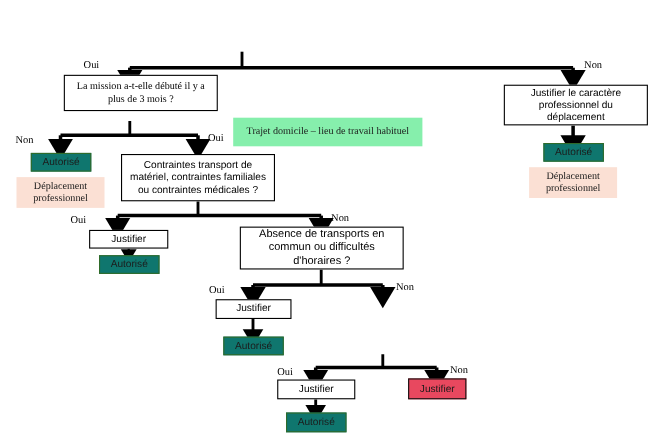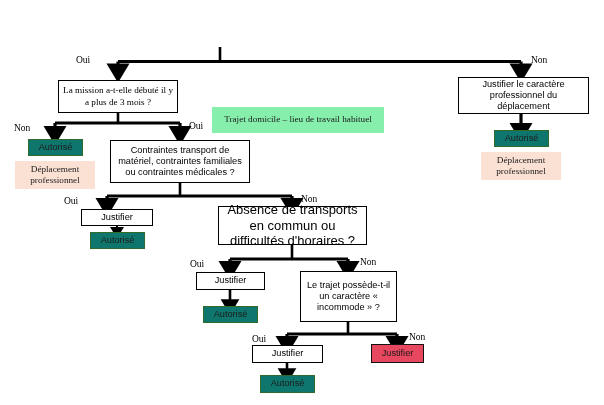--- a/index.html
+++ b/index.html
@@ -105,21 +105,21 @@
       <path d="M397,334 L397,343" marker-end="url(#ah)"></path>
 
       <path d="M287,363 L287,374" stroke-width="2.6" marker-end="url(#ah)"></path>
     </g>
   </svg>
 
 
   <div class="elabel" style="left:76px;top:55px;">Oui</div>
   <div class="elabel" style="left:531px;top:55px;">Non</div>
 
-  <div class="node qbox serif" style="left:58px;top:80px;width:120px;height:33px;font-size:9.2px;padding:0 4px;">La mission a-t-elle débuté il y a plus de 3 mois ?</div>
+  <div class="node qbox serif" style="left:58px;top:68px;width:140px;height:33px;font-size:9.2px;padding:0 4px;">La mission a-t-elle débuté il y a plus de 3 mois ?</div>
 
   <div class="elabel" style="left:14px;top:123px;">Non</div>
   <div class="elabel" style="left:189px;top:121px;">Oui</div>
 
   <div class="node greenbox sans" style="left:28px;top:139px;width:55px;height:17px;font-size:9.2px;">Autorisé</div>
 
   <div class="node pinkbox serif" style="left:15px;top:161px;width:80px;height:28px;font-size:9.2px;">Déplacement professionnel</div>
 
   <div class="node bluebox serif" style="left:212px;top:107px;width:172px;height:26px;font-size:9.2px;">Trajet domicile – lieu de travail habituel</div>
 
@@ -131,30 +131,29 @@
 
   <div class="node qbox sans" style="left:110px;top:140px;width:140px;height:43px;font-size:9.2px;padding:14px 4px;">Contraintes transport de matériel, contraintes familiales ou contraintes médicales ?</div>
 
   <div class="elabel" style="left:64px;top:196px;">Oui</div>
   <div class="elabel" style="left:301px;top:194px;">Non</div>
 
   <div class="node qbox sans" style="left:81px;top:209px;width:72px;height:17px;font-size:9.2px;">Justifier</div>
 
   <div class="node greenbox sans" style="left:90px;top:232px;width:55px;height:17px;font-size:9.2px;">Autorisé</div>
 
-  <div class="node qbox sans" style="left:218px;top:206px;width:149px;height:39px;font-size:13px;padding:0 4px;">Absence de transports en commun ou difficultés d'horaires ?</div>
+  <div class="node qbox sans" style="left:218px;top:206px;width:149px;height:39px;font-size:10px;padding:0 4px;">Absence de transports en commun ou difficultés d'horaires ?</div>
 
   <div class="elabel" style="left:190px;top:259px;">Oui</div>
   <div class="elabel" style="left:360px;top:257px;">Non</div>
 
   <div class="node qbox sans" style="left:196px;top:272px;width:69px;height:18px;font-size:9.2px;">Justifier</div>
 
   <div class="node greenbox sans" style="left:203px;top:306px;width:55px;height:17px;font-size:9.2px;">Autorisé</div>
 
-  <div class="node qbox sans" style="left:300px;top:271px;width:97px;height:51px;font-size:9.2px;padding:0 4px;">Le trajet possède-t-il un caractère « incommode » ?</div>
 
   <div class="elabel" style="left:252px;top:334px;">Oui</div>
   <div class="elabel" style="left:409px;top:332px;">Non</div>
 
   <div class="node qbox sans" style="left:252px;top:345px;width:71px;height:18px;font-size:9.2px;">Justifier</div>
 
   <div class="node redbox sans" style="left:371px;top:344px;width:53px;height:19px;font-size:9.2px;">Justifier</div>
 
   <div class="node greenbox sans" style="left:260px;top:375px;width:55px;height:18px;font-size:9.2px;">Autorisé</div>
 

